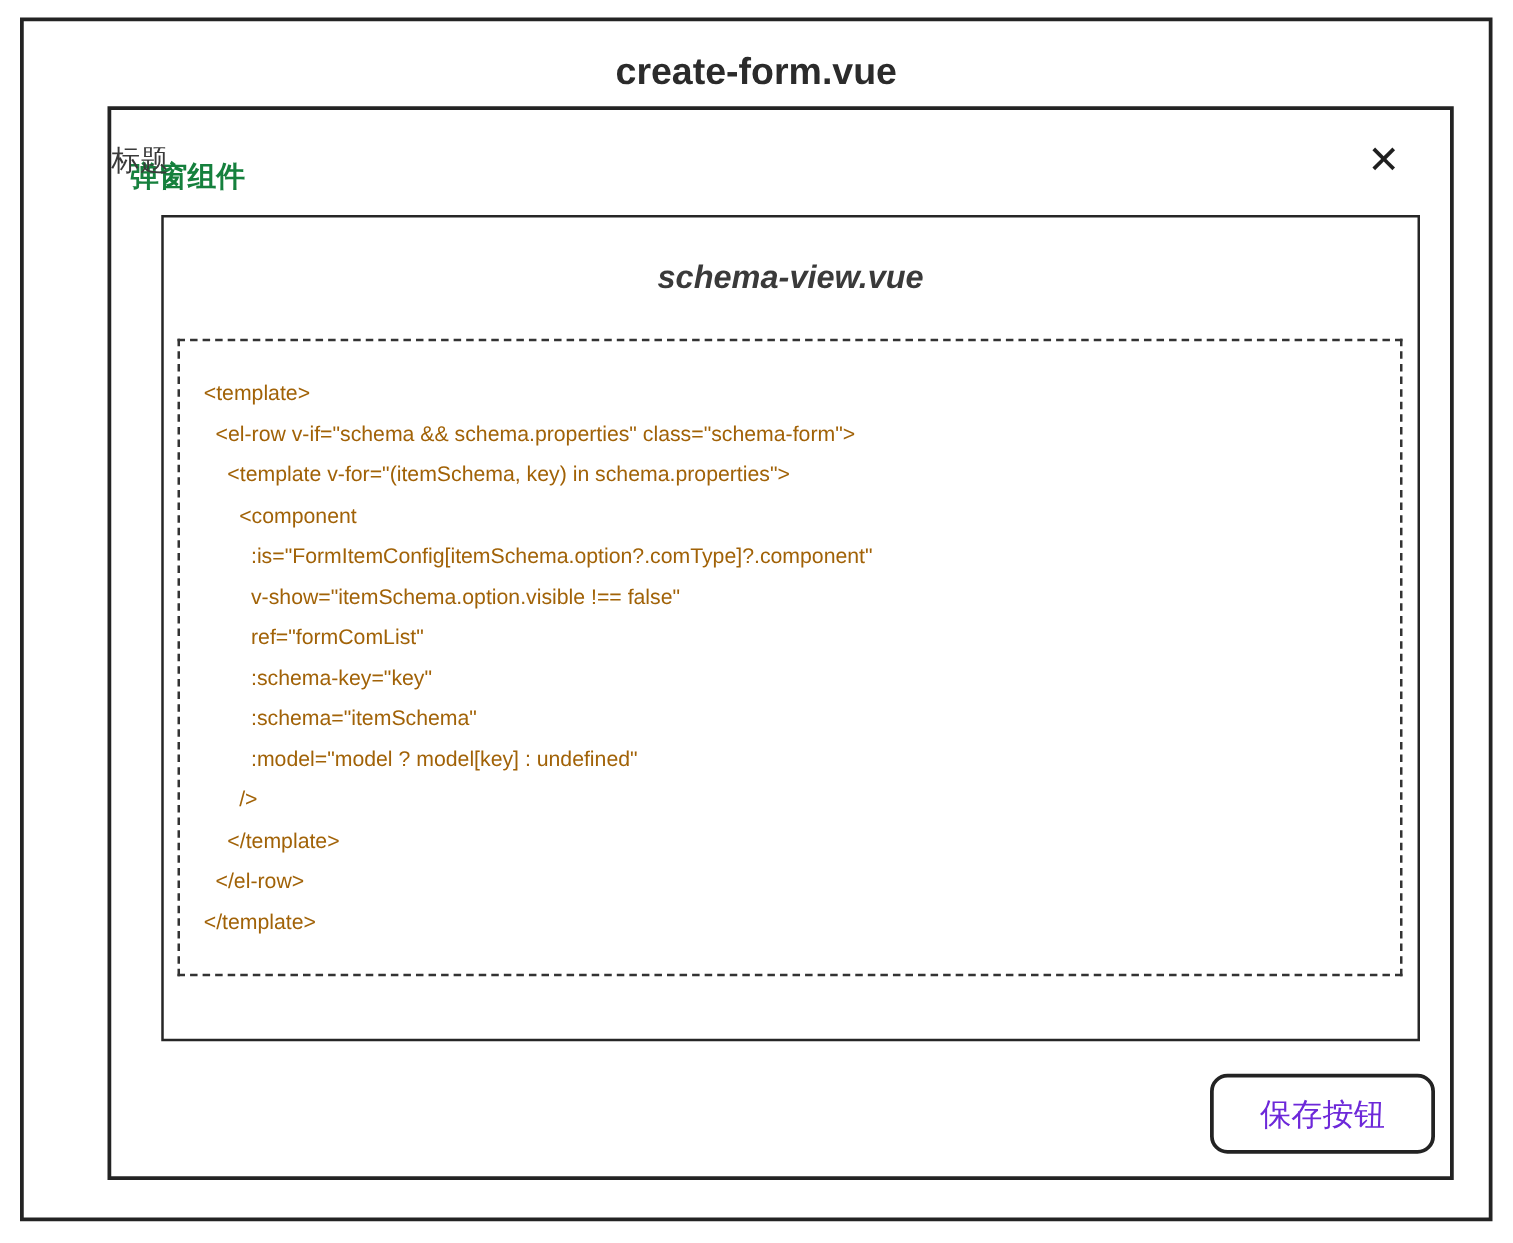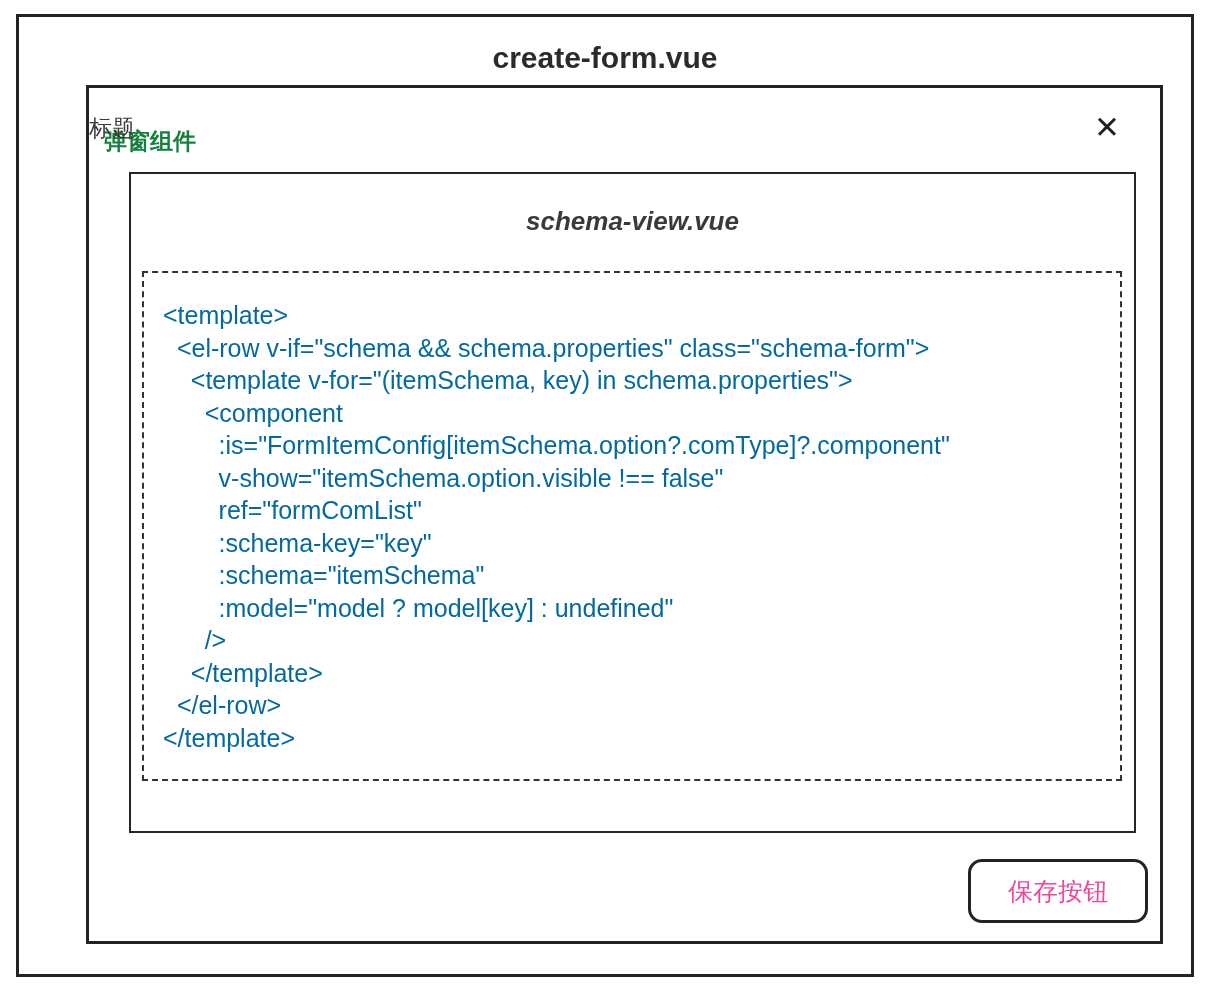--- a/index.html
+++ b/index.html
@@ -107,43 +107,43 @@
     height: 510px;
     border: 2px dashed #333333;
     box-sizing: border-box;
     background: #ffffff;
   }
   .code-block {
     position: absolute;
     left: 19px;
     top: 26px;
     right: 8px;
-    font-size: 25px;
+    font-size: 17px;
     line-height: 32.5px;
-    color: #0369a1;
+    color: #a16207;
     white-space: pre;
     font-family: "Liberation Sans", "DejaVu Sans", sans-serif;
   }
   .code-line { white-space: pre; }
   
   .save-button {
     position: absolute;
     left: 968px;
     top: 859px;
     width: 180px;
     height: 64px;
     border: 3px solid #232323;
     border-radius: 14px;
     box-sizing: border-box;
     background: #ffffff;
     display: flex;
     align-items: center;
     justify-content: center;
     font-size: 25px;
-    color: #ec4899;
+    color: #6d28d9;
     cursor: pointer;
   }
   
   .watermark {
     position: absolute;
     right: 25px;
     top: 938px;
     font-size: 24px;
     font-weight: 700;
     letter-spacing: 1px;

